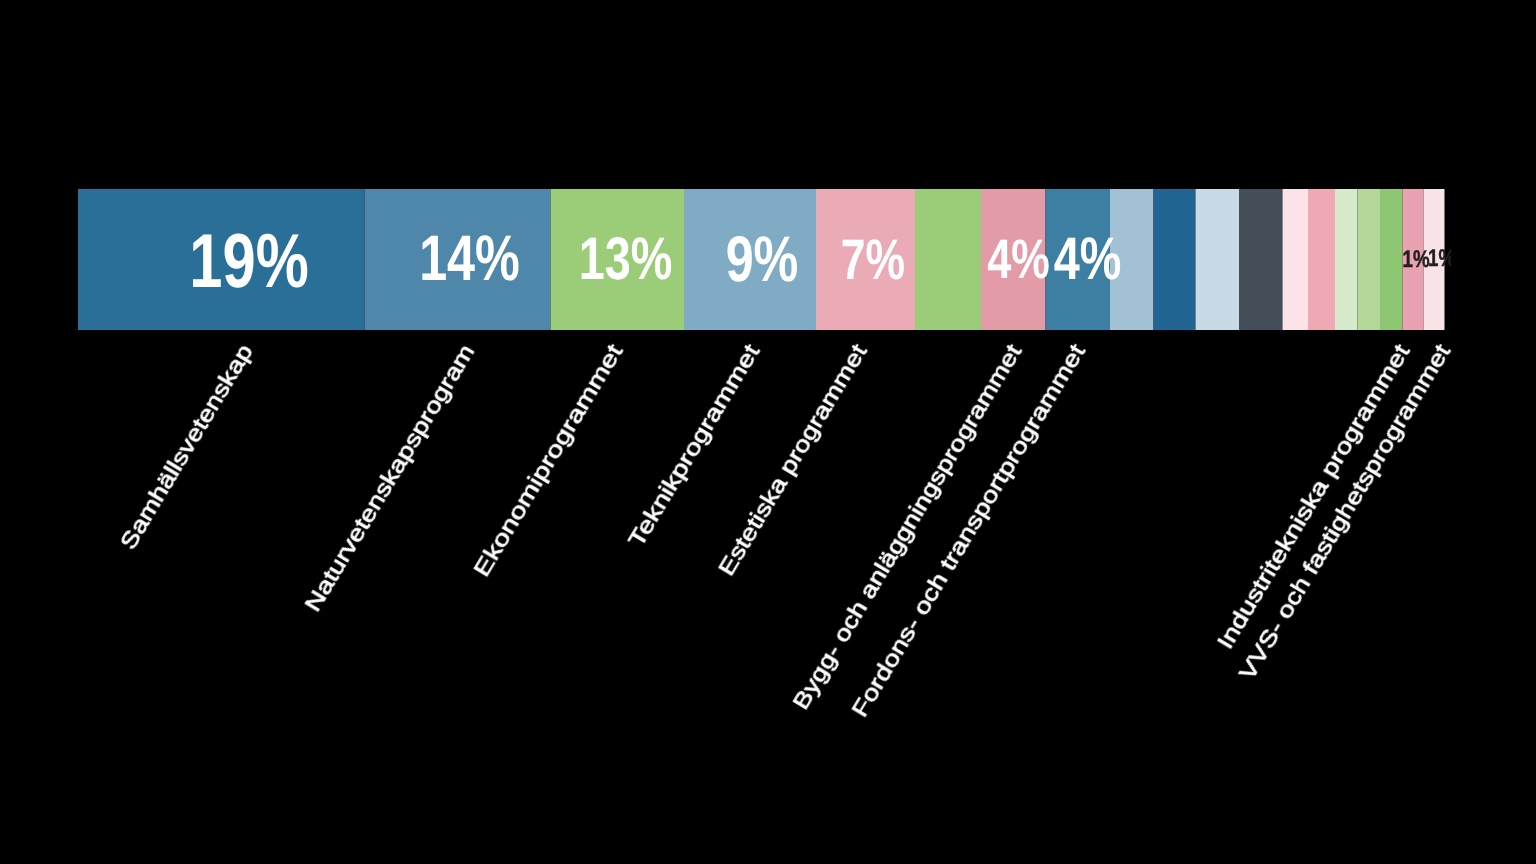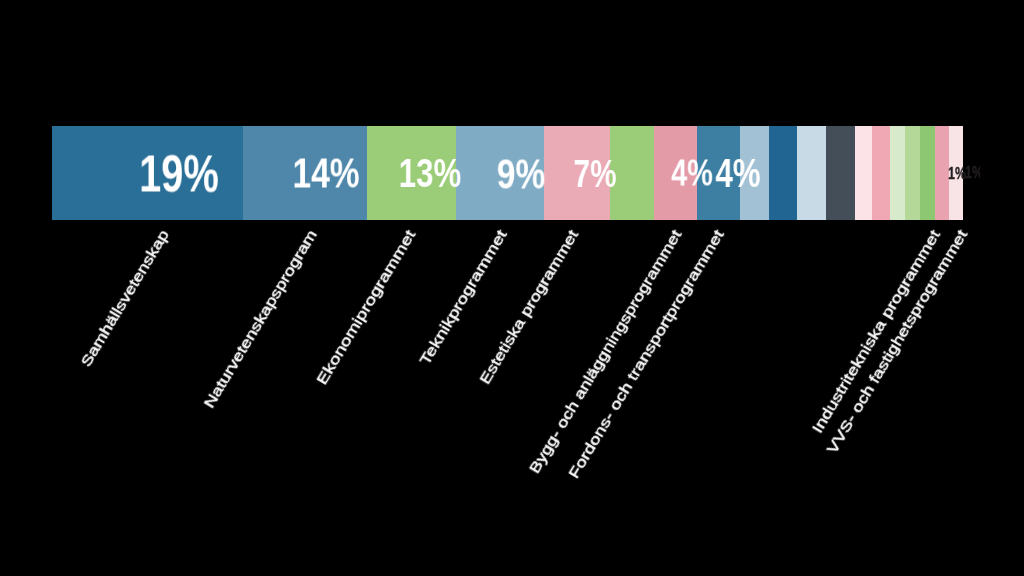--- a/index.html
+++ b/index.html
@@ -7,21 +7,21 @@
   body{width:1024px;height:576px;overflow:hidden;background:#000;
        font-family:"Liberation Sans",sans-serif;}
 
   #stage{position:relative;width:1024px;height:576px;background:#000;}
 
   
   #bar-track{position:absolute;left:51.5px;top:126px;width:912px;height:94px;display:flex;}
   .bar-seg{position:relative;height:100%;flex:0 0 auto;}
 
   
-  #value-layer{position:absolute;left:68px;top:126px;width:912px;height:94px;overflow:hidden;}
+  #value-layer{position:absolute;left:55px;top:126px;width:912px;height:94px;overflow:hidden;}
   .seg-value{position:absolute;white-space:nowrap;font-weight:bold;line-height:1;
              transform:translate(-50%,-50%) scaleX(0.78);will-change:transform;}
   .seg-value.on-dark{color:#ffffff;}
   .seg-value.on-light{color:#231f20;-webkit-text-stroke:0.35px #231f20;}
 
   
   #cat-layer{position:absolute;left:0;top:0;width:1024px;height:576px;}
   .cat-label{position:absolute;left:0;top:231px;text-align:right;white-space:nowrap;
              color:#ffffff;font-size:15px;line-height:1;
              transform-origin:100% 50%;will-change:transform;

